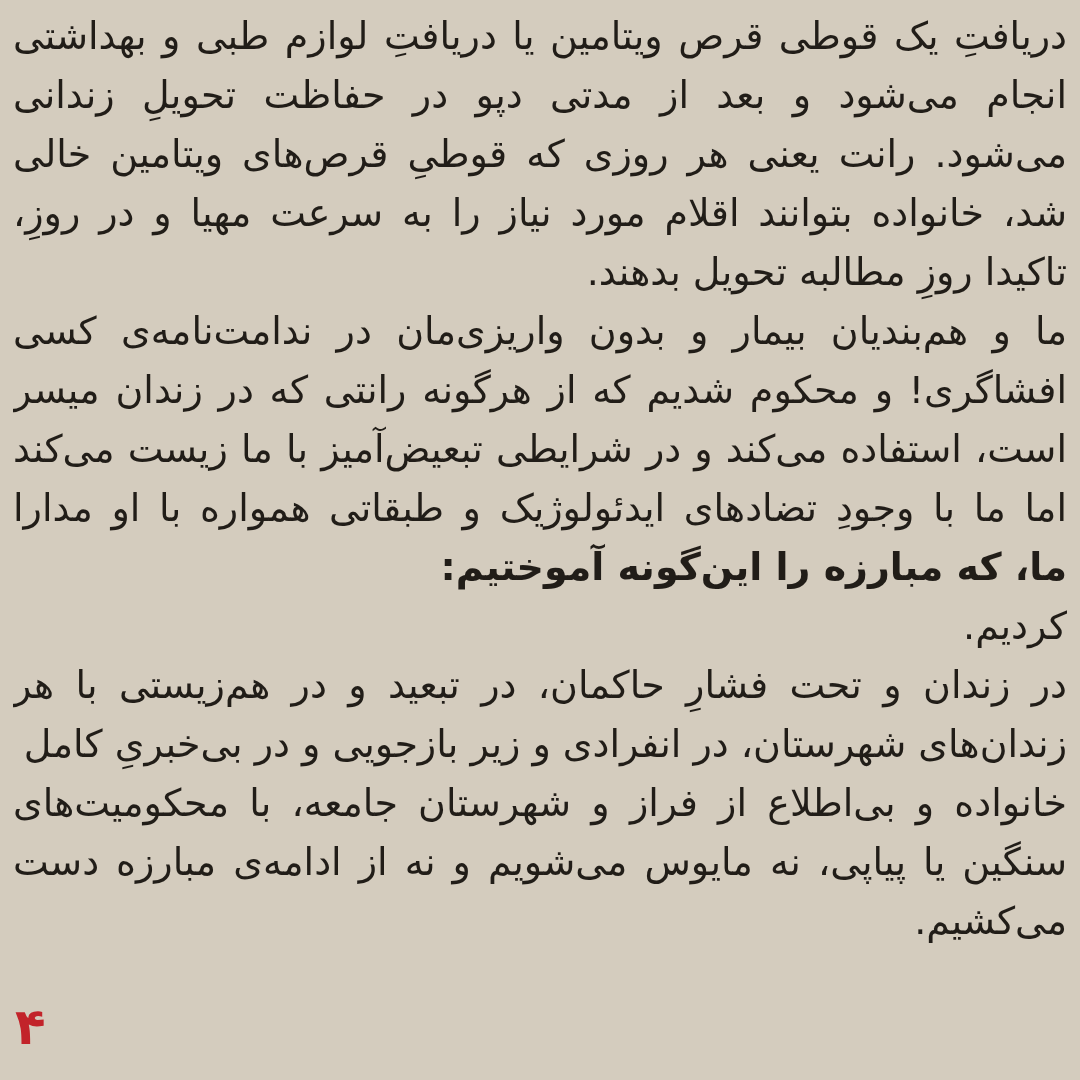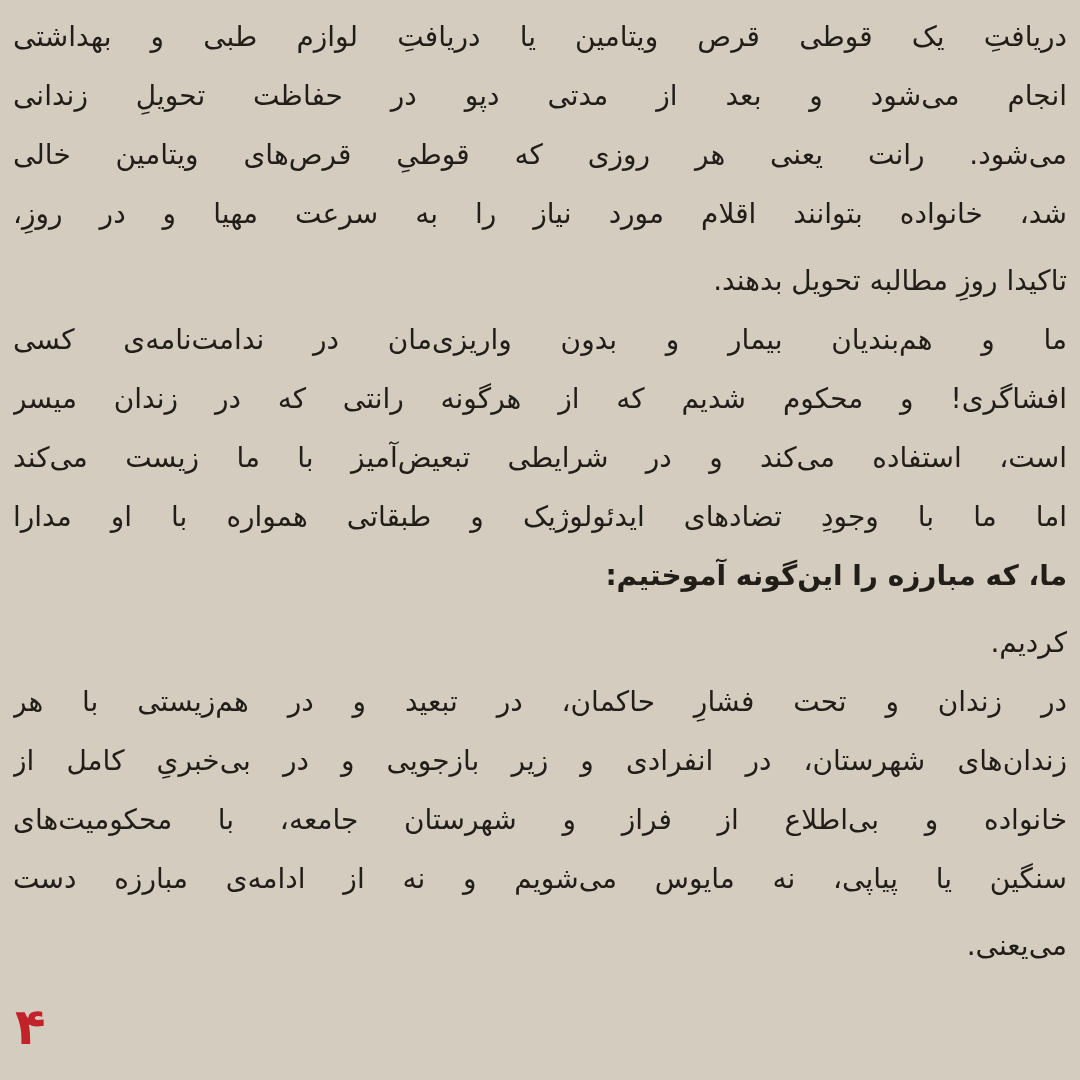--- a/index.html
+++ b/index.html
@@ -7,35 +7,34 @@
     width: 1080px;
     height: 1080px;
     background: #d4ccbe;
     position: relative;
     overflow: hidden;
     font-family: "DejaVu Sans", sans-serif;
   }
   .page {
     direction: rtl;
     padding: 7px 13px 0 13px;
-    font-size: 28px;
+    font-size: 38px;
     color: #211d18;
   }
   .line {
     height: 59px;
     line-height: 59px;
     text-align: justify;
     text-align-last: justify;
     overflow: hidden;
     white-space: nowrap;
   }
   .line.para-end {
     text-align: right;
     text-align-last: right;
-    margin-top: 8px;
   }
   .line.heading {
     font-weight: 700;
     text-align: right;
     text-align-last: right;
   }
   .page-number {
     position: absolute;
     left: 15px;
     top: 1002px;
@@ -60,16 +59,16 @@
   <div class="line">است، استفاده می‌کند و در شرایطی تبعیض‌آمیز با ما زیست می‌کند</div>
   <div class="line">اما ما با وجودِ تضادهای ایدئولوژیک و طبقاتی همواره با او مدارا</div>
   <div class="line heading">ما، که مبارزه را این‌گونه آموختیم:</div>
 
   <div class="line para-end">کردیم.</div>
 
   <div class="line">در زندان و تحت فشارِ حاکمان، در تبعید و در هم‌زیستی با هر</div>
   <div class="line">زندان‌های شهرستان، در انفرادی و زیر بازجویی و در بی‌خبریِ کامل از</div>
   <div class="line">خانواده و بی‌اطلاع از فراز و شهرستان جامعه، با محکومیت‌های</div>
   <div class="line">سنگین یا پیاپی، نه مایوس می‌شویم و نه از ادامه‌ی مبارزه دست</div>
-  <div class="line para-end">می‌یعنی.</div>
+  <div class="line para-end">می‌کشیم.</div>
 </div>
 
 <div class="page-number">۴</div>
 
 </body></html>

